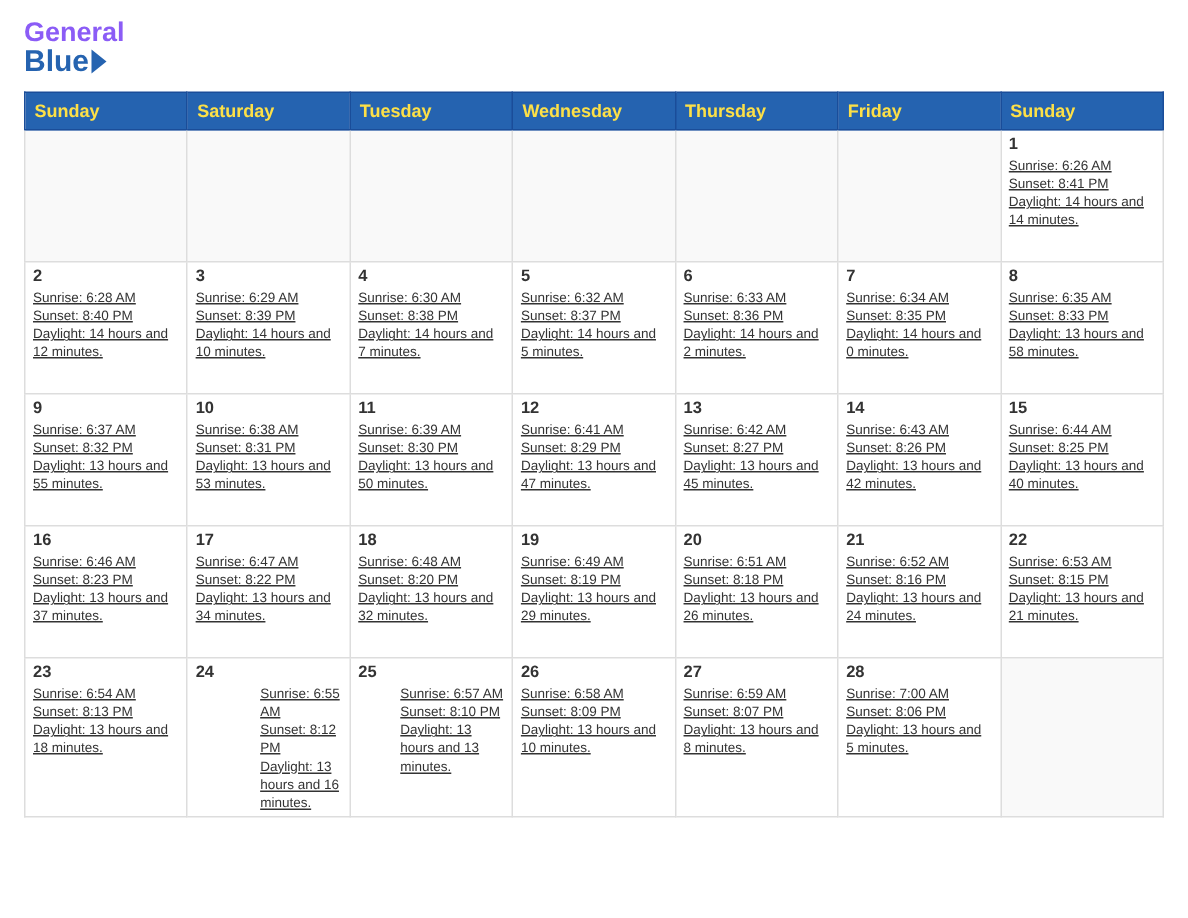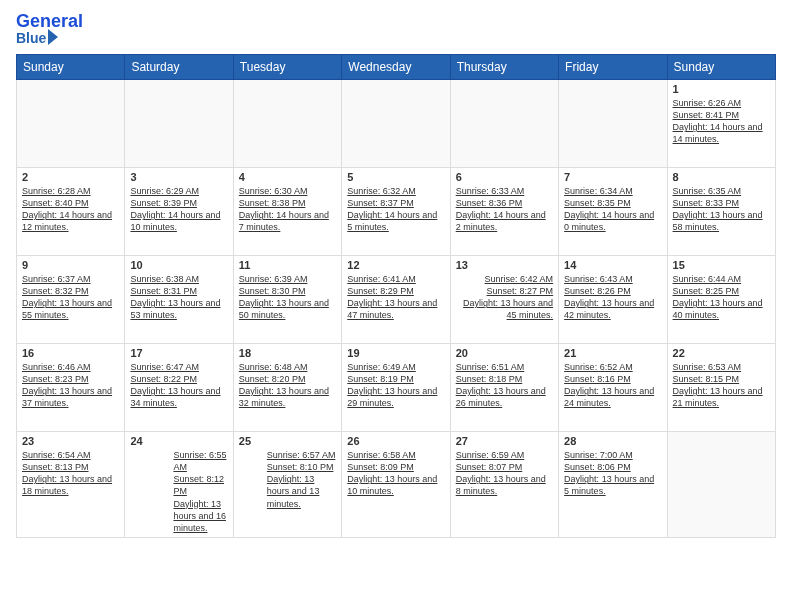--- a/index.html
+++ b/index.html
@@ -23,21 +23,21 @@
     .logo {
       display: flex;
       align-items: center;
       gap: 0;
     }
     .logo-text {
       font-size: 18px;
       font-weight: bold;
       line-height: 1;
     }
-    .logo-general { color: #1d4ed8; }
+    .logo-general { color: #8b5cf6; }
     .logo-blue { color: #2563b0; }
     .logo-arrow {
       width: 0;
       height: 0;
       border-left: 10px solid #2563b0;
       border-top: 8px solid transparent;
       border-bottom: 8px solid transparent;
       margin-left: 2px;
       margin-top: -2px;
     }
@@ -53,23 +53,23 @@
       font-size: 14px;
       color: #555;
     }
     .calendar {
       width: 100%;
       border-collapse: collapse;
       border: 1px solid #ccc;
     }
     .calendar th {
       background-color: #2563b0;
-      color: #ffffff;
+      color: #fde047;
       font-size: 12px;
-      font-weight: normal;
+      font-weight: bold;
       padding: 5px 6px;
       text-align: left;
       border: 1px solid #1a4d99;
     }
     .calendar td {
       vertical-align: top;
       border: 1px solid #ddd;
       padding: 3px 5px;
       width: 107px;
       height: 88px;
@@ -96,21 +96,21 @@
 <body>
 
 <div class="page">
   <div class="header">
     <div class="logo">
       <div>
         <div class="logo-text">
           <span class="logo-general">General</span>
         </div>
         <div style="display:flex;align-items:center;">
-          <span class="logo-blue" style="font-size:14px;font-weight:bold;">Blue</span>
+          <span class="logo-blue" style="font-size:20px;font-weight:bold;">Blue</span>
           <div class="logo-arrow"></div>
         </div>
       </div>
     </div>
     <div class="title-block">
       <div class="month-title"></div>
       <div class="location"></div>
     </div>
   </div>
 
@@ -205,21 +205,21 @@
 Daylight: 13 hours and 50 minutes.</div>
           </td>
           <td>
             <div class="day-num">12</div>
             <div class="day-info" style="white-space: pre-line;">Sunrise: 6:41 AM
 Sunset: 8:29 PM
 Daylight: 13 hours and 47 minutes.</div>
           </td>
           <td>
             <div class="day-num">13</div>
-            <div class="day-info" style="white-space: pre-line; text-align: right;">Sunrise: 6:42 AM
+            <div class="day-info" style="white-space: pre-line;">Sunrise: 6:42 AM
 Sunset: 8:27 PM
 Daylight: 13 hours and 45 minutes.</div>
           </td>
           <td>
             <div class="day-num">14</div>
             <div class="day-info" style="white-space: pre-line;">Sunrise: 6:43 AM
 Sunset: 8:26 PM
 Daylight: 13 hours and 42 minutes.</div>
           </td>
           <td>

